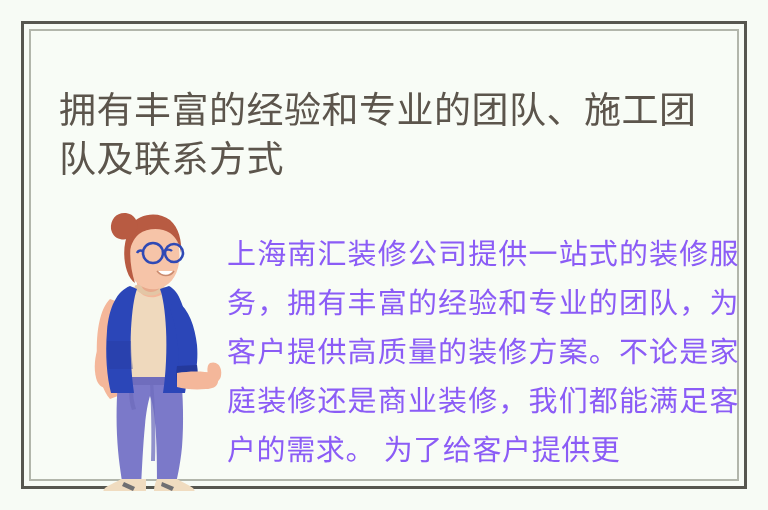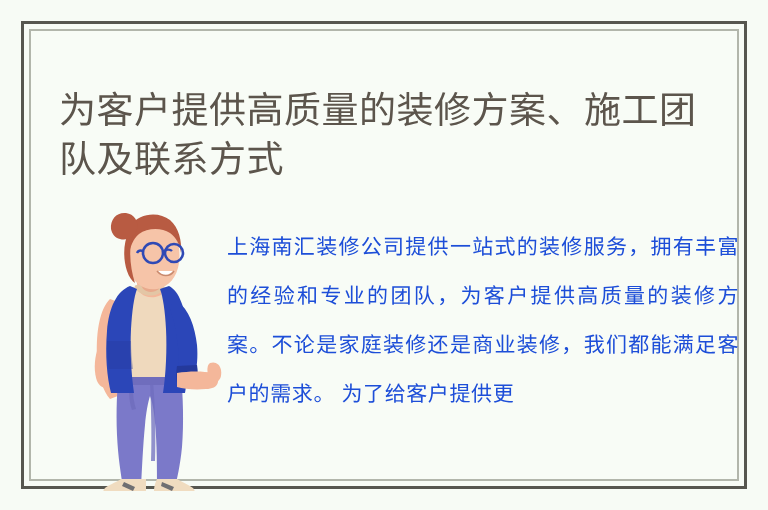--- a/index.html
+++ b/index.html
@@ -64,36 +64,36 @@
     width: 150px;
     height: 300px;
   }
   #illustration-figure svg { display: block; width: 100%; height: 100%; }
 
   #article-paragraph {
     position: absolute;
     left: 196px;
     top: 22px;
     width: 512px;
-    color: #1d4ed8;
-    font-size: 21px;
+    color: #8b5cf6;
+    font-size: 29px;
     line-height: 49px;
     letter-spacing: 0.6px;
     text-align: justify;
     text-justify: inter-character;
     white-space: pre-wrap;
   }
 </style>
 </head>
 <body>
 
 <div id="article-card">
   <div id="article-inner-frame">
 
-    <h1 id="page-title">为客户提供高质量的装修方案、施工团
+    <h1 id="page-title">拥有丰富的经验和专业的团队、施工团
 队及联系方式</h1>
 
     <div id="article-body-block">
 
       <div id="illustration-figure">
         <svg viewBox="0 0 150 300" xmlns="http://www.w3.org/2000/svg" aria-hidden="true">
 
           <path d="M33 108 C23 118 19 140 20 165 C21 185 26 200 33 208 L46 203 C40 190 36 172 36 156 C36 136 39 120 44 112 Z" fill="#f4b79a"></path>
 
           <path d="M20 160 C17 170 17 182 20 190 C23 197 30 199 34 195 C37 191 36 182 34 174 C32 167 27 160 20 160 Z" fill="#f4b79a"></path>

